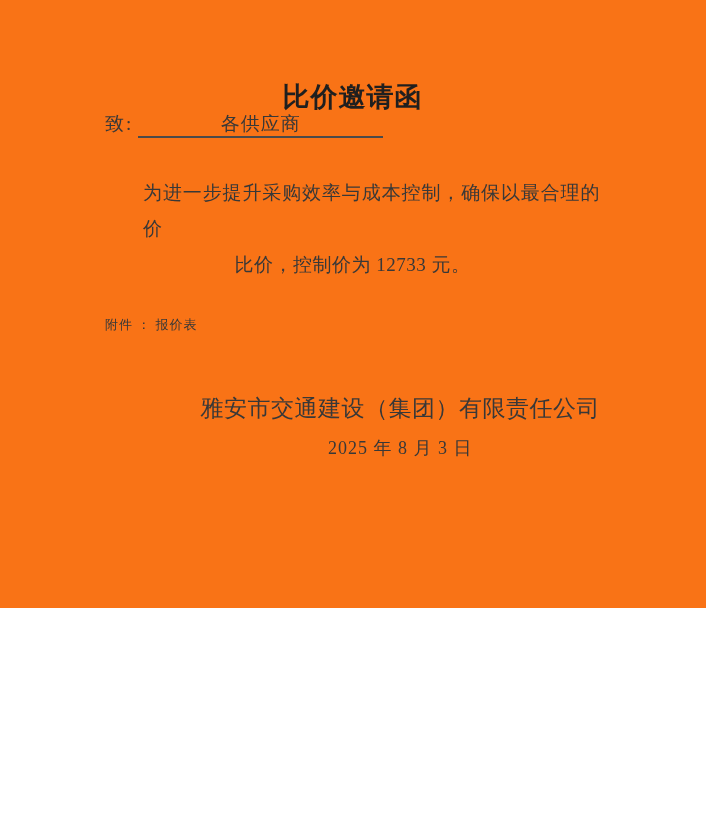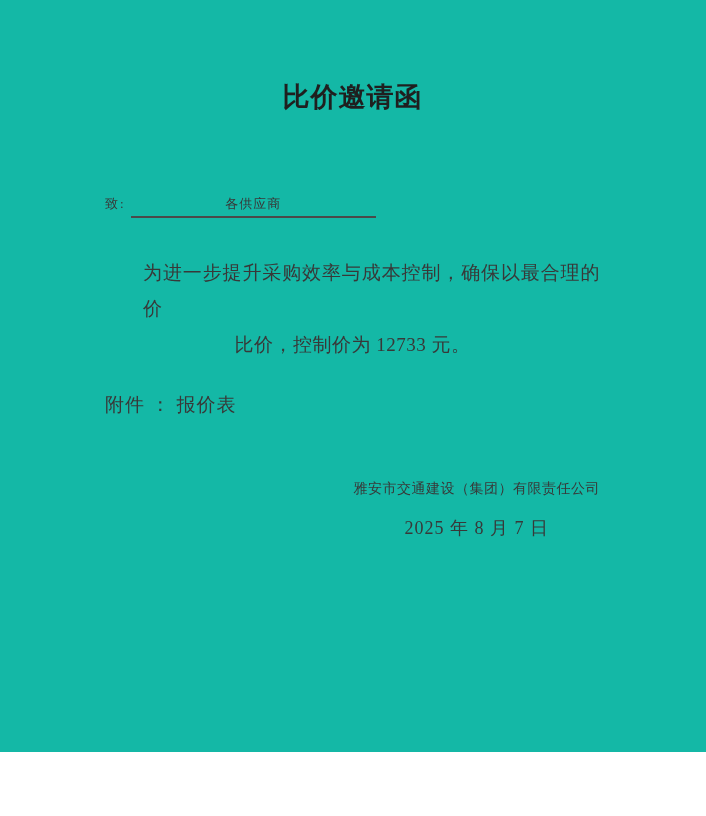--- a/index.html
+++ b/index.html
@@ -3,40 +3,39 @@
 <meta charset="utf-8">
 <style>
   html, body {
     margin: 0;
     padding: 0;
     background: #ffffff;
   }
   .page {
     position: relative;
     width: 706px;
-    height: 752px;
-    background: #14b8a6;
+    height: 608px;
+    background: #f97316;
     box-sizing: border-box;
     padding: 82px 106px 0 105px;
     font-family: "Liberation Serif", "DejaVu Serif", serif;
     color: #383838;
     overflow: hidden;
   }
   .title {
     margin: 0;
     font-size: 27px;
     line-height: 30px;
     font-weight: bold;
     text-align: center;
     color: #1f1f1f;
     letter-spacing: 1px;
   }
   .salutation {
-    margin-top: 80px;
-    font-size: 13px;
+    font-size: 19px;
     line-height: 23px;
     white-space: nowrap;
   }
   .sal-label {
     display: inline-block;
     letter-spacing: 2px;
   }
   .sal-underline {
     display: inline-block;
     width: 245px;
@@ -58,32 +57,32 @@
   .body-line.justify {
     text-align: justify;
     text-align-last: justify;
   }
   .body-line.indent {
     padding-left: 38px;
     font-family: Liberation Serif, serif;
   }
   .attachment {
     margin-top: 31px;
-    font-size: 19px;
+    font-size: 13px;
     line-height: 22px;
     letter-spacing: 1px;
   }
   .signature {
     margin-top: 60px;
     margin-left: auto;
     width: fit-content;
     text-align: center;
   }
   .company {
-    font-size: 14px;
+    font-size: 23px;
     line-height: 26px;
     letter-spacing: 0.5px;
     white-space: nowrap;
   }
   .date {
     margin-top: 13px;
     font-size: 18px;
     line-height: 26px;
     letter-spacing: 1px;
     white-space: nowrap;
@@ -102,16 +101,16 @@
 
   <div class="body-text">
     <div class="body-line justify indent">为进一步提升采购效率与成本控制，确保以最合理的价</div>
     <div class="body-line">比价，控制价为 12733 元。</div>
   </div>
 
   <div class="attachment">附件 ： 报价表</div>
 
   <div class="signature">
     <div class="company">雅安市交通建设（集团）有限责任公司</div>
-    <div class="date">2025 年 8 月 7 日</div>
+    <div class="date">2025 年 8 月 3 日</div>
   </div>
 
 </div>
 
 </body></html>

